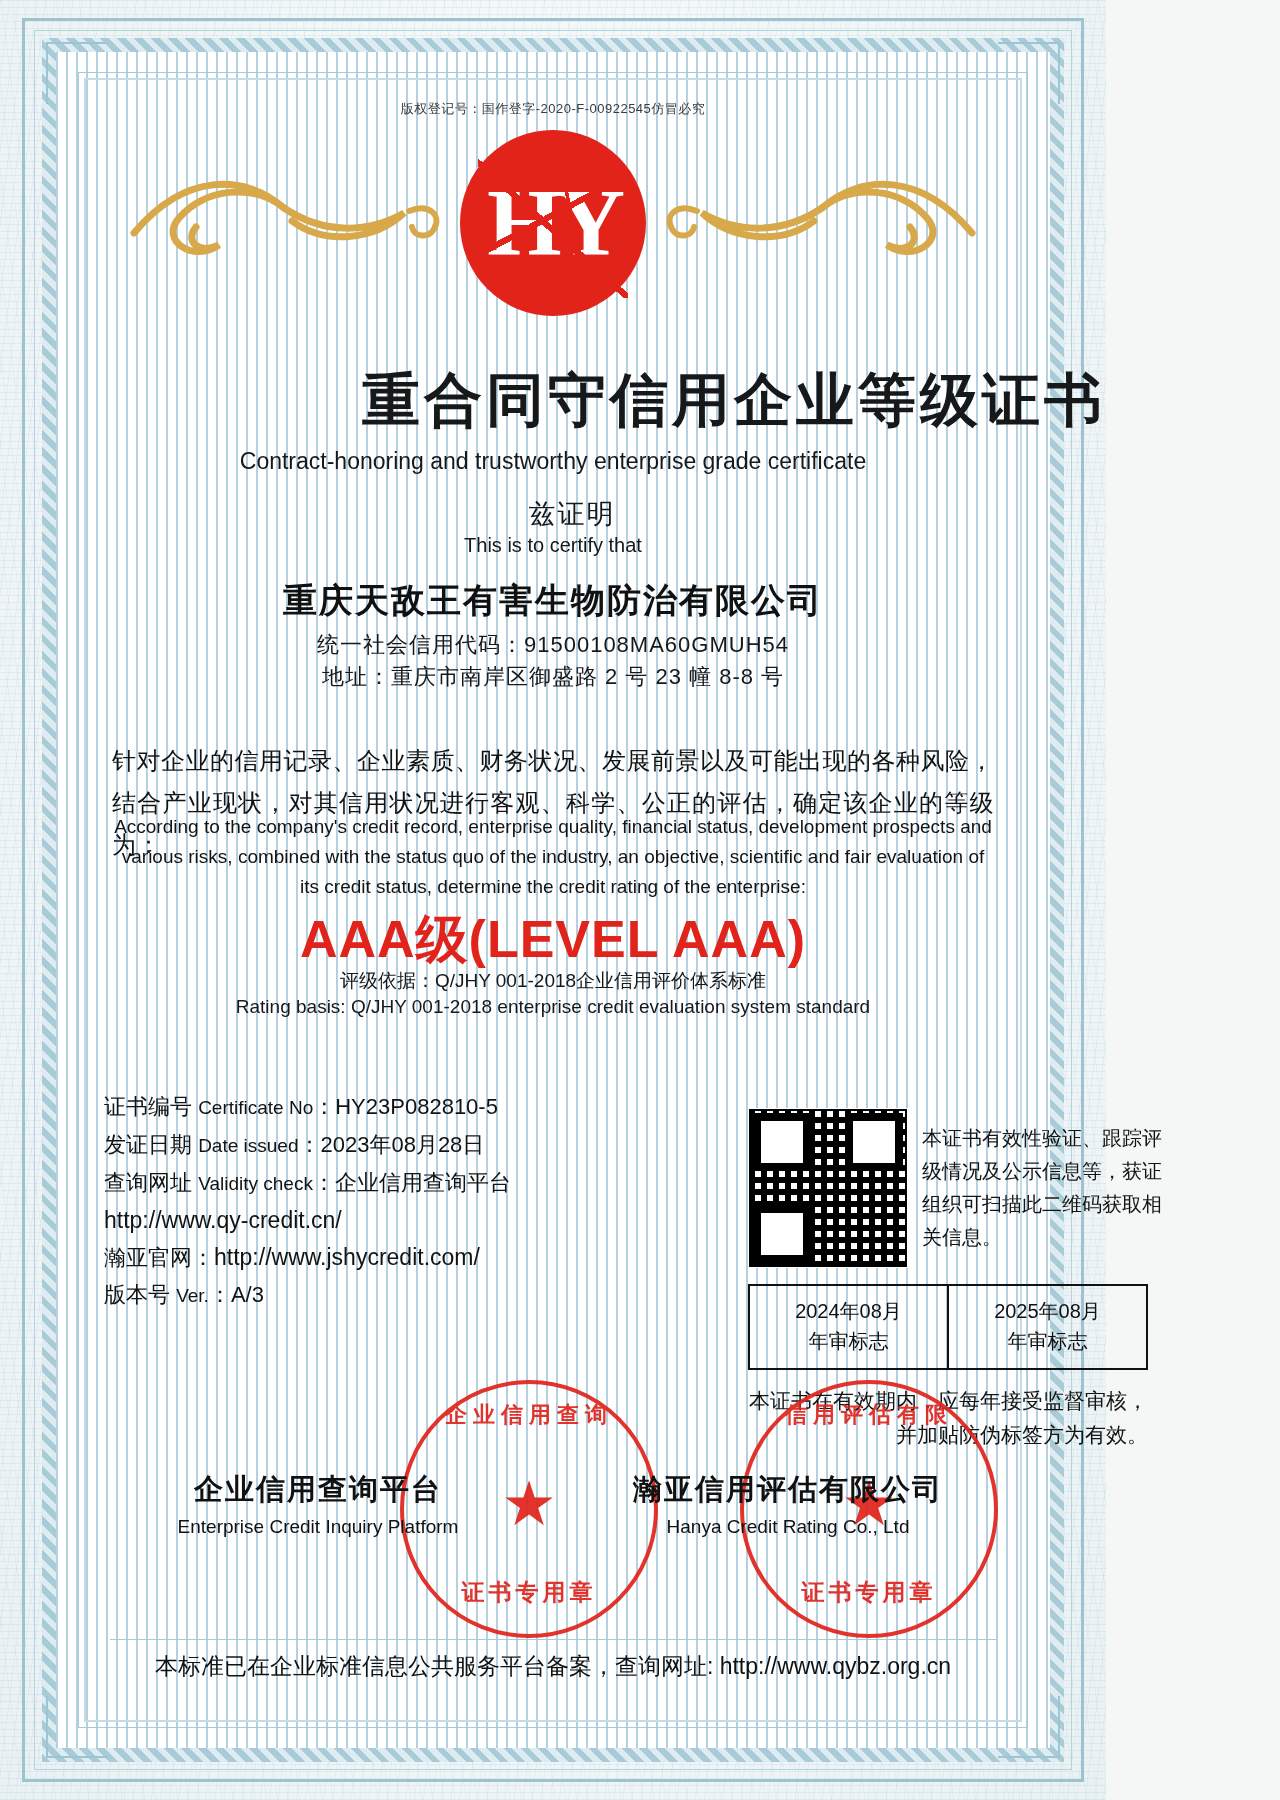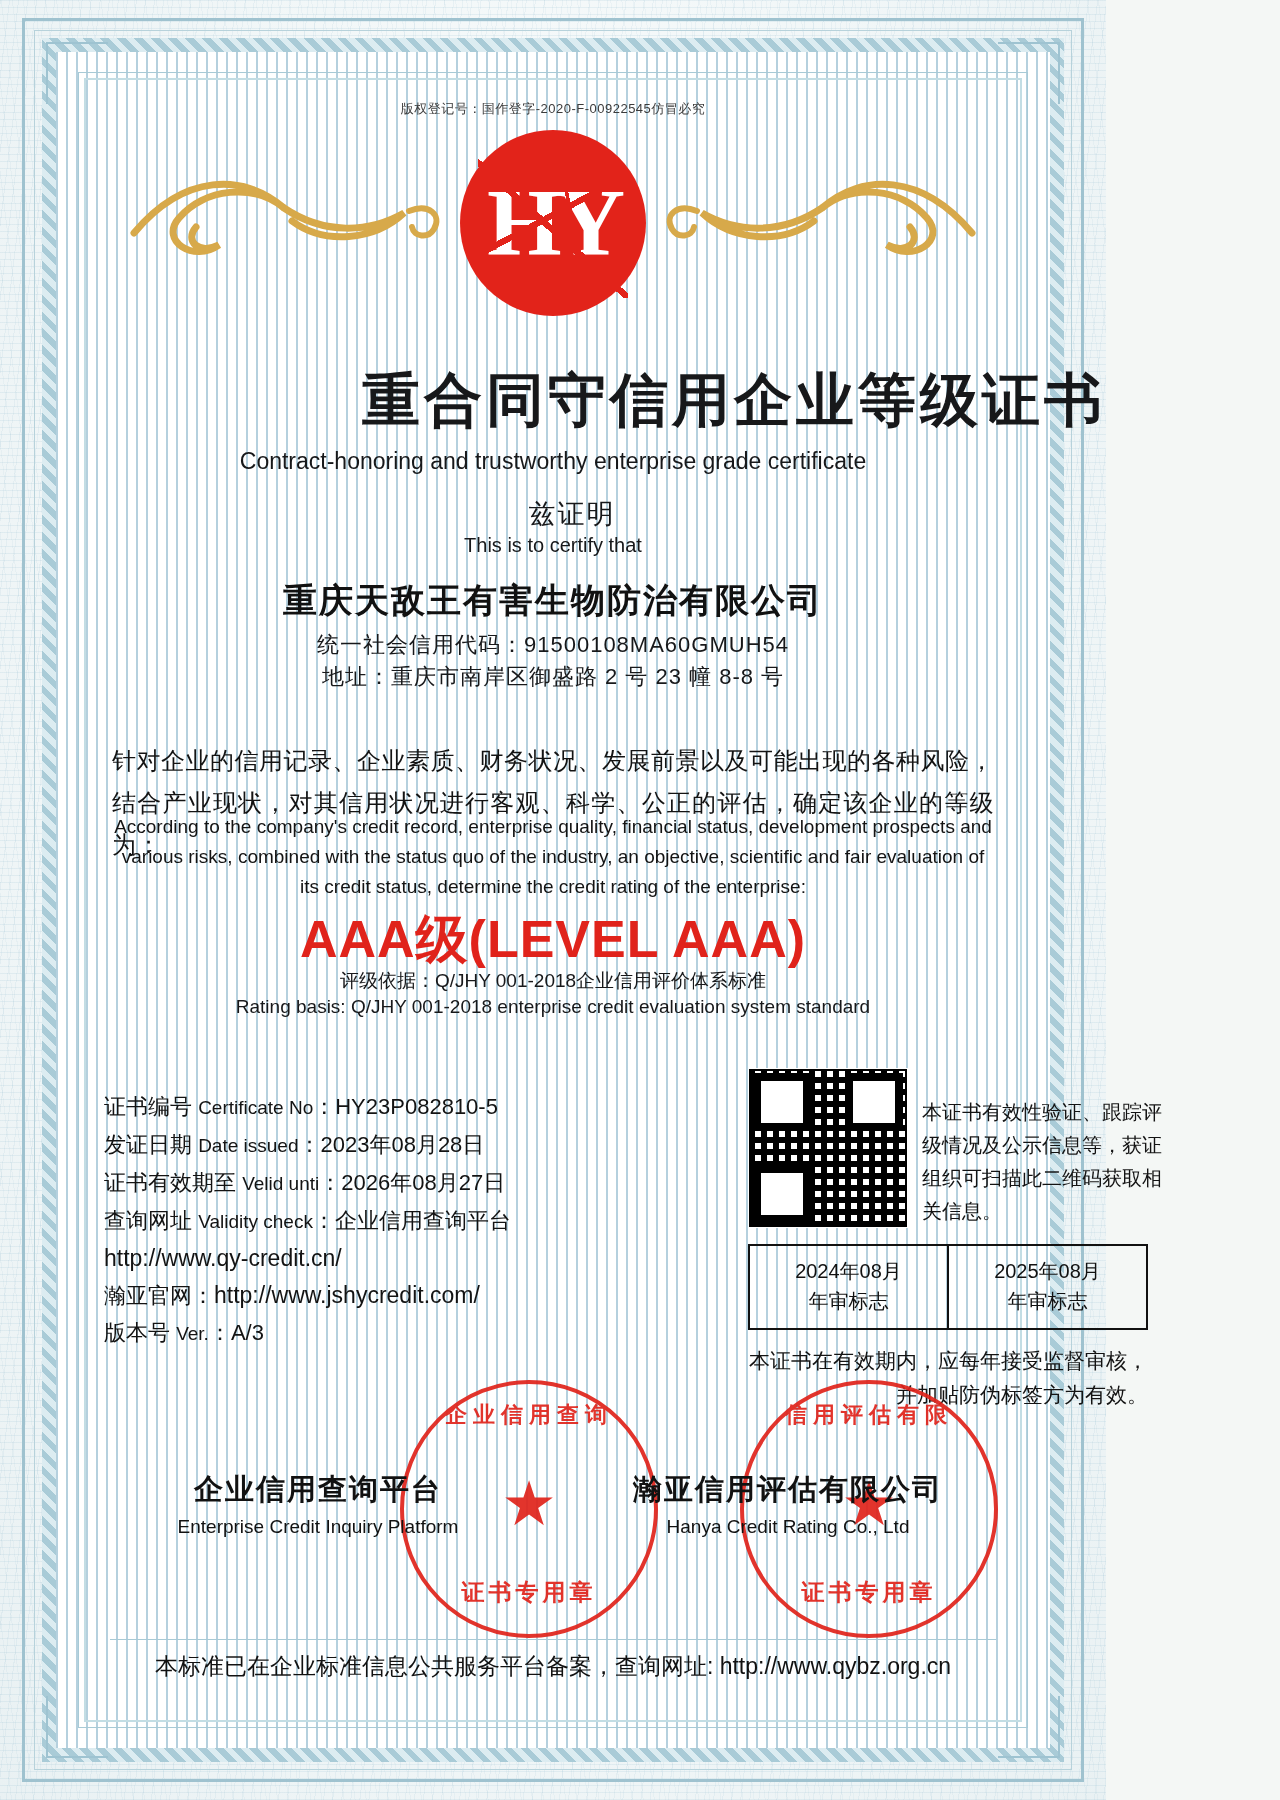--- a/index.html
+++ b/index.html
@@ -143,21 +143,21 @@
   }
 
   .info{
     position:absolute;top:1080px;left:104px;width:660px;
     font-size:22px;line-height:37px;color:#131313;margin-top:8px;
   }
   .info .lbl-en{font-size:19px;}
   .info .url{font-size:23px;}
 
   .qr-block{position:absolute;top:1068px;left:748px;width:430px;}
-  .qr-row{display:flex;align-items:flex-end;gap:14px;}
+  .qr-row{display:flex;align-items:center;gap:14px;margin-top:40px;}
   .qr{
     width:158px;height:158px;
     background-color:#fff;
     background-image:
       repeating-linear-gradient(90deg,#000 0 6px,#fff 6px 12px),
       repeating-linear-gradient(0deg,#000 0 6px,#fff 6px 12px);
     background-blend-mode:multiply;
     border:1px solid #fff;
     position:relative;flex:0 0 auto;
   }
@@ -273,24 +273,20 @@
   <div class="info">
     <div>
       <span>证书编号</span>
       <span class="lbl-en">Certificate No</span><span>：</span><span>HY23P082810-5</span>
     </div>
     <div>
       <span>发证日期</span>
       <span class="lbl-en">Date issued</span><span>：</span><span>2023年08月28日</span>
     </div>
     <div>
-      <span>证书有效期至</span>
-      <span class="lbl-en">Velid unti</span><span>：</span><span>2026年08月27日</span>
-    </div>
-    <div>
       <span>查询网址</span>
       <span class="lbl-en">Validity check</span><span>：</span><span>企业信用查询平台</span>
     </div>
     <div class="url">http://www.qy-credit.cn/</div>
     <div>
       <span>瀚亚官网</span><span>：</span><span class="url">http://www.jshycredit.com/</span>
     </div>
     <div>
       <span>版本号</span>
       <span class="lbl-en">Ver.</span><span>：</span><span>A/3</span>

